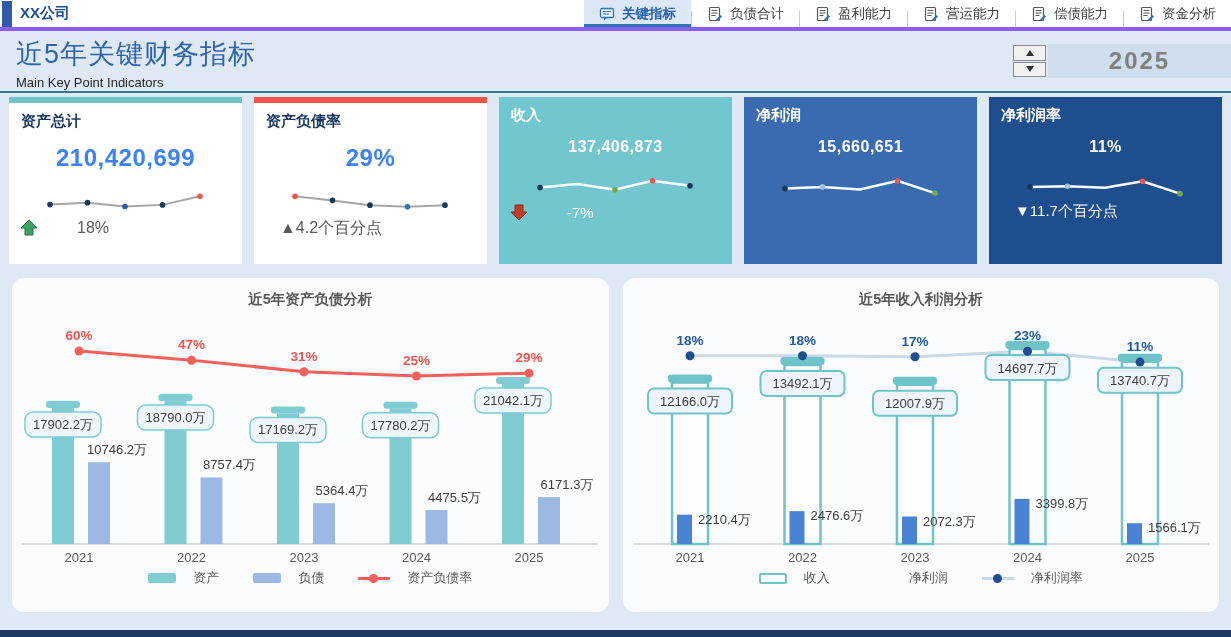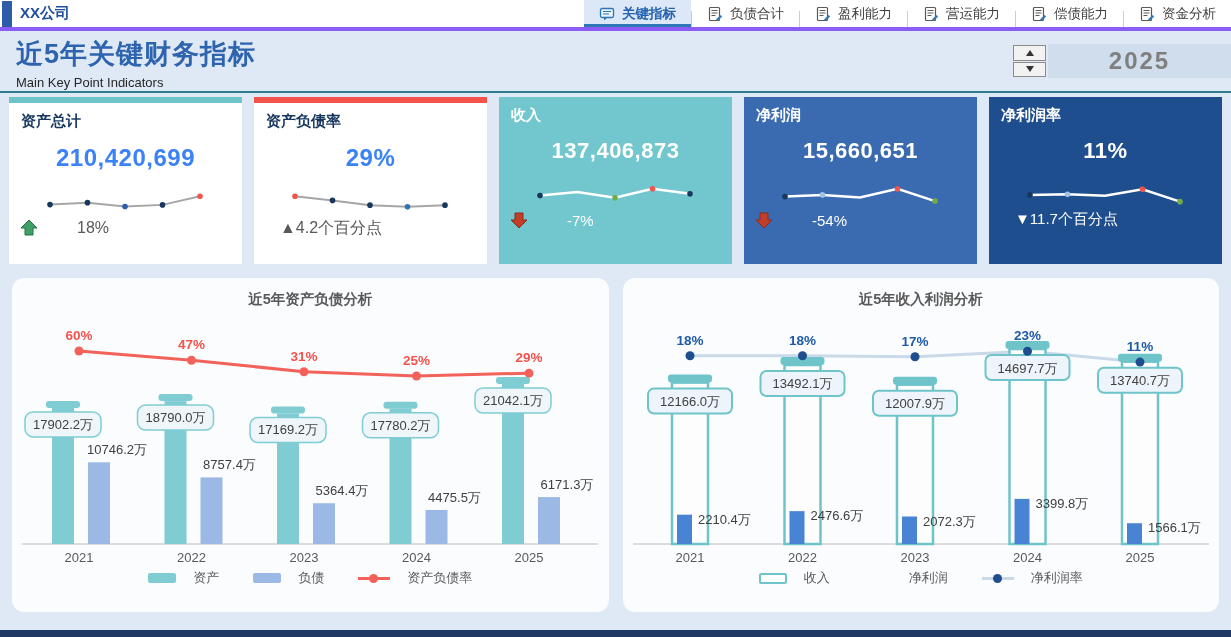--- a/index.html
+++ b/index.html
@@ -14,21 +14,21 @@
   .brand-block { width:10px; height:26px; background:#2e5ca8; margin-left:2px; }
   .brand-name { color:#1f4e9c; font-weight:bold; font-size:15px; margin-left:8px; }
   .tabs { margin-left:auto; display:flex; align-items:flex-end; height:100%; }
   .tab { display:flex; align-items:center; gap:7px; padding:0 15px; height:100%;
          font-size:13.5px; color:#404040; cursor:pointer; white-space:nowrap; }
   .tab.active { background:#dce8f7; color:#2563ae; font-weight:bold; box-shadow:inset 0 -3px 0 #2e75b6; }
   .tab-sep { width:1px; height:16px; background:#c9cdd4; }
   .ticon { flex:0 0 auto; }
   
   .page-header { position:absolute; top:36px; left:16px; }
-  .page-title { font-size:27px; font-weight:bold; color:#2e64ae; letter-spacing:1px; }
+  .page-title { font-size:27px; font-weight:normal; color:#2e64ae; letter-spacing:1px; }
   .page-subtitle { font-size:13px; color:#262626; margin-top:3px; }
   .header-rule { position:absolute; top:91px; left:0; width:100%; height:2px; background:#2f7d8c; }
   .year-panel { position:absolute; top:44px; right:0; width:183px; height:34px; background:#cfdded;
                 display:flex; align-items:center; justify-content:center; }
   .year-value { font-size:24px; font-weight:bold; color:#7f7f7f; letter-spacing:2px; }
   .spinner { position:absolute; top:45px; right:185px; width:33px; height:32px;
              display:flex; flex-direction:column; gap:1px; }
   .spin-btn { flex:1; background:#f2f2f2; border:1px solid #8c8c8c; display:flex;
               align-items:center; justify-content:center; cursor:pointer; }
   .tri-up { width:0; height:0; border-left:4px solid transparent; border-right:4px solid transparent;
@@ -43,21 +43,21 @@
   .kpi-value { text-align:center; font-size:24px; font-weight:bold; color:#3b82f6; margin-top:13px;
                letter-spacing:0.5px; }
   .kpi-spark { display:block; margin:8px auto 0 auto; }
   .kpi-bottom { display:flex; align-items:center; margin:2px 0 0 10px; font-size:16px; color:#595959; }
   .kpi-change-noicon { margin-left:16px; }
   .kpi-change-icon { margin-left:38px; }
   .kpi-card.theme-teal { background:#72c6ce; }
   .kpi-card.theme-blue { background:#3a6bb0; }
   .kpi-card.theme-darkblue { background:#1f4e8e; }
   .kpi-card.colored .kpi-title { color:#ffffff; }
-  .kpi-card.colored .kpi-value { color:#ffffff; font-size:22px; }
+  .kpi-card.colored .kpi-value { color:#ffffff; font-size:16px; }
   .kpi-card.colored .kpi-bottom { color:#ffffff; font-size:15px; }
   
   .charts-row { position:absolute; top:278px; left:12px; right:12px; display:flex; gap:14px; }
   .chart-panel { flex:1; height:334px; background:#fafcfe; border-radius:12px; padding-top:12px; }
   .chart-title { text-align:center; font-size:14.5px; font-weight:bold; color:#595959; }
   .chart-svg { display:block; margin:0 auto; }
   .legend { display:flex; justify-content:center; align-items:center; gap:34px; margin-top:2px;
             font-size:13px; color:#595959; }
   .legend-item { display:flex; align-items:center; gap:17px; }
   .sw-solid { width:28px; height:10px; border-radius:2px; }
@@ -217,26 +217,20 @@
     <div class="kpi-card colored theme-blue">
       <div class="kpi-title">净利润</div>
       <div class="kpi-value">15,660,651</div>
       <svg width="172" height="36" class="kpi-spark">
         <polyline points="10,24.6 47.5,22.919999999999998 85,25.439999999999998 122.5,16.759999999999998 160,29.08" fill="none" stroke="#ffffff" stroke-width="2.5" stroke-linecap="round"></polyline>
         <circle cx="10" cy="24.6" r="2.8" fill="#17375e"></circle>
         <circle cx="47.5" cy="22.919999999999998" r="2.8" fill="#9dc3e6"></circle>
         <circle cx="122.5" cy="16.759999999999998" r="2.8" fill="#f2544b"></circle>
         <circle cx="160" cy="29.08" r="2.8" fill="#70ad47"></circle>
       </svg>
-      <div class="kpi-bottom">
-        <svg width="20" height="20">
-          <polygon points="10,18 2,10 6,10 6,3 14,3 14,10 18,10" fill="#bf3f28" stroke="#8f2a1a" stroke-width="1"></polygon>
-        </svg>
-        <span class="kpi-change-icon">-54%</span>
-      </div>
     </div>
     <div class="kpi-card colored theme-darkblue">
       <div class="kpi-title">净利润率</div>
       <div class="kpi-value">11%</div>
       <svg width="172" height="36" class="kpi-spark">
         <polyline points="10,22.919999999999998 47.5,22.36 85,23.759999999999998 122.5,17.32 160,29.64" fill="none" stroke="#ffffff" stroke-width="2.5" stroke-linecap="round"></polyline>
         <circle cx="10" cy="22.919999999999998" r="2.8" fill="#17375e"></circle>
         <circle cx="47.5" cy="22.36" r="2.8" fill="#9dc3e6"></circle>
         <circle cx="122.5" cy="17.32" r="2.8" fill="#f2544b"></circle>
         <circle cx="160" cy="29.64" r="2.8" fill="#70ad47"></circle>

